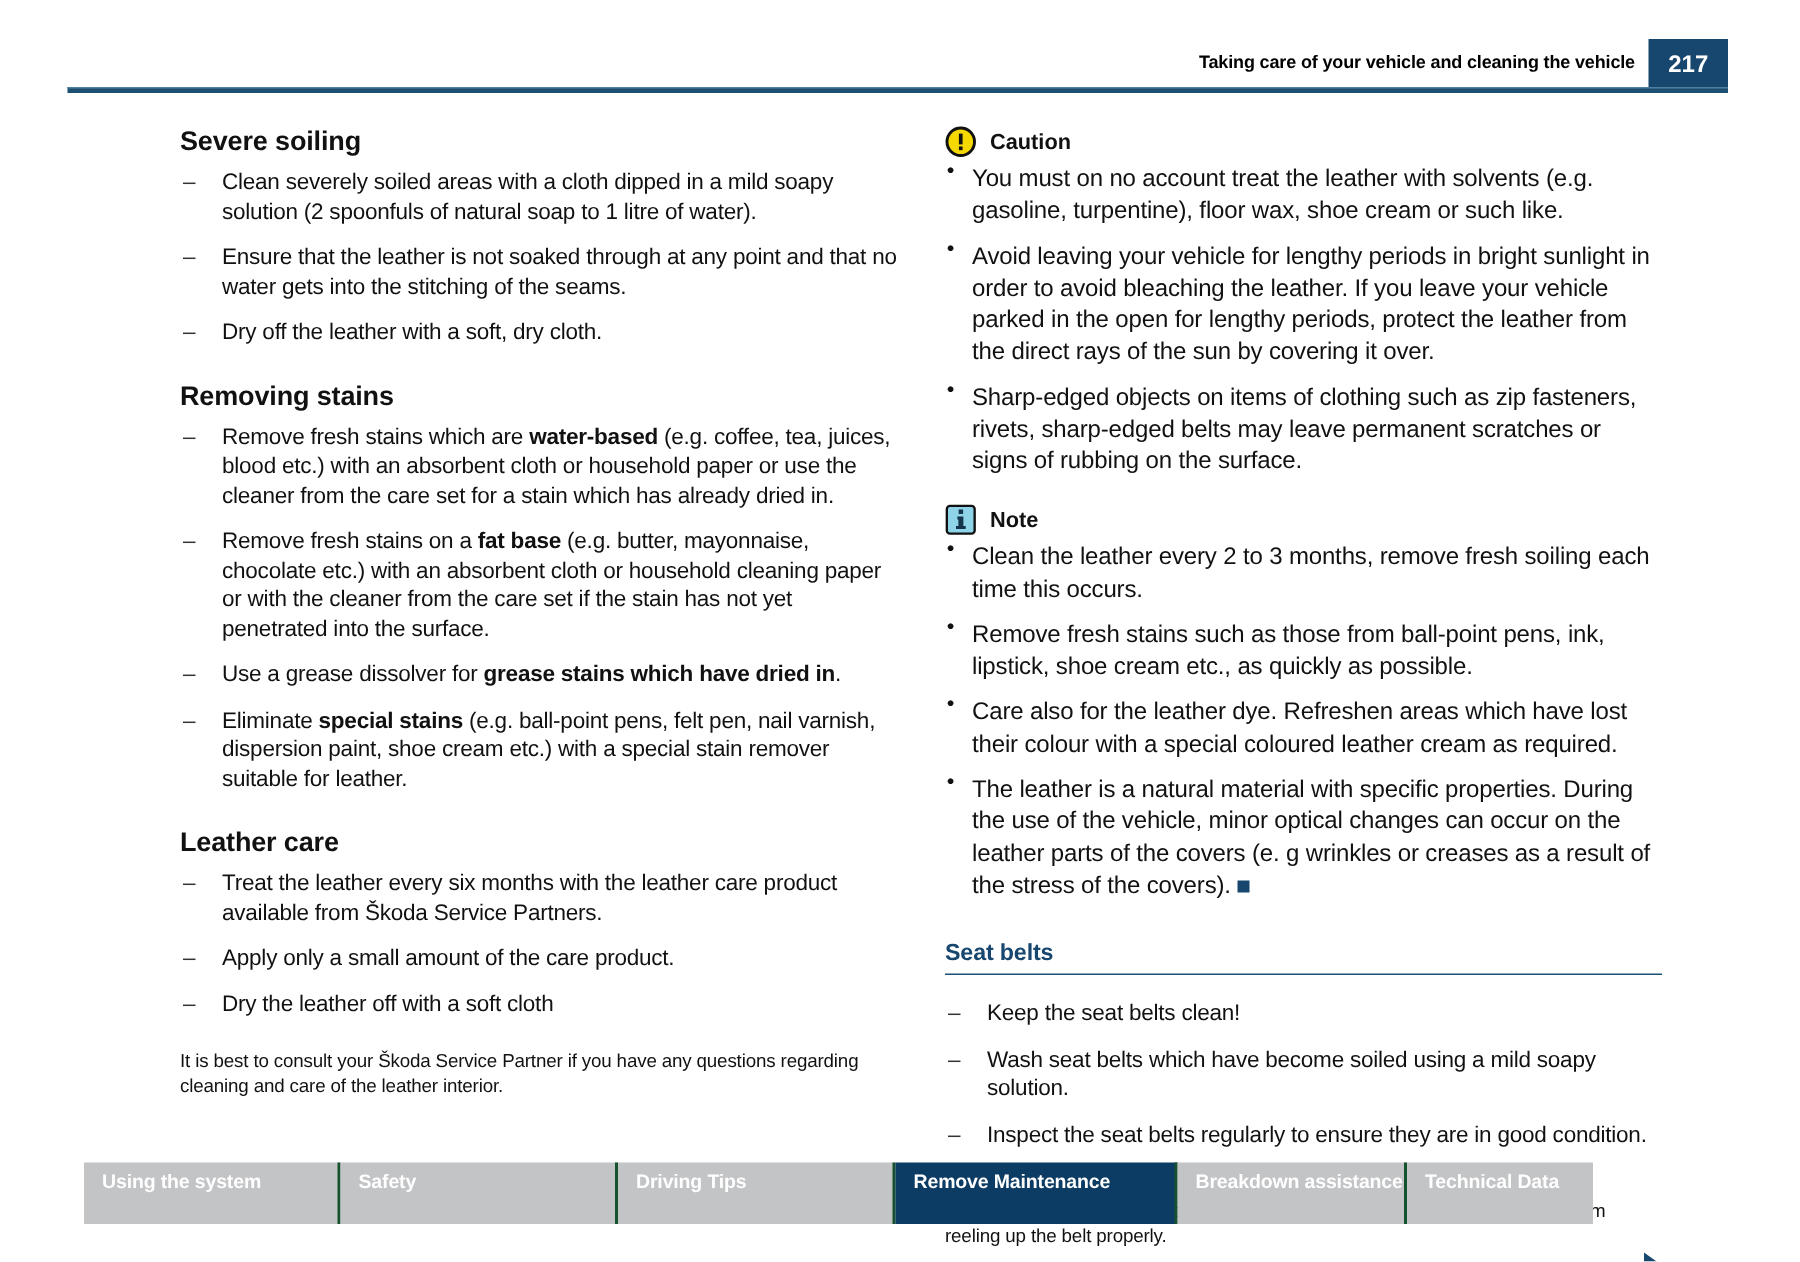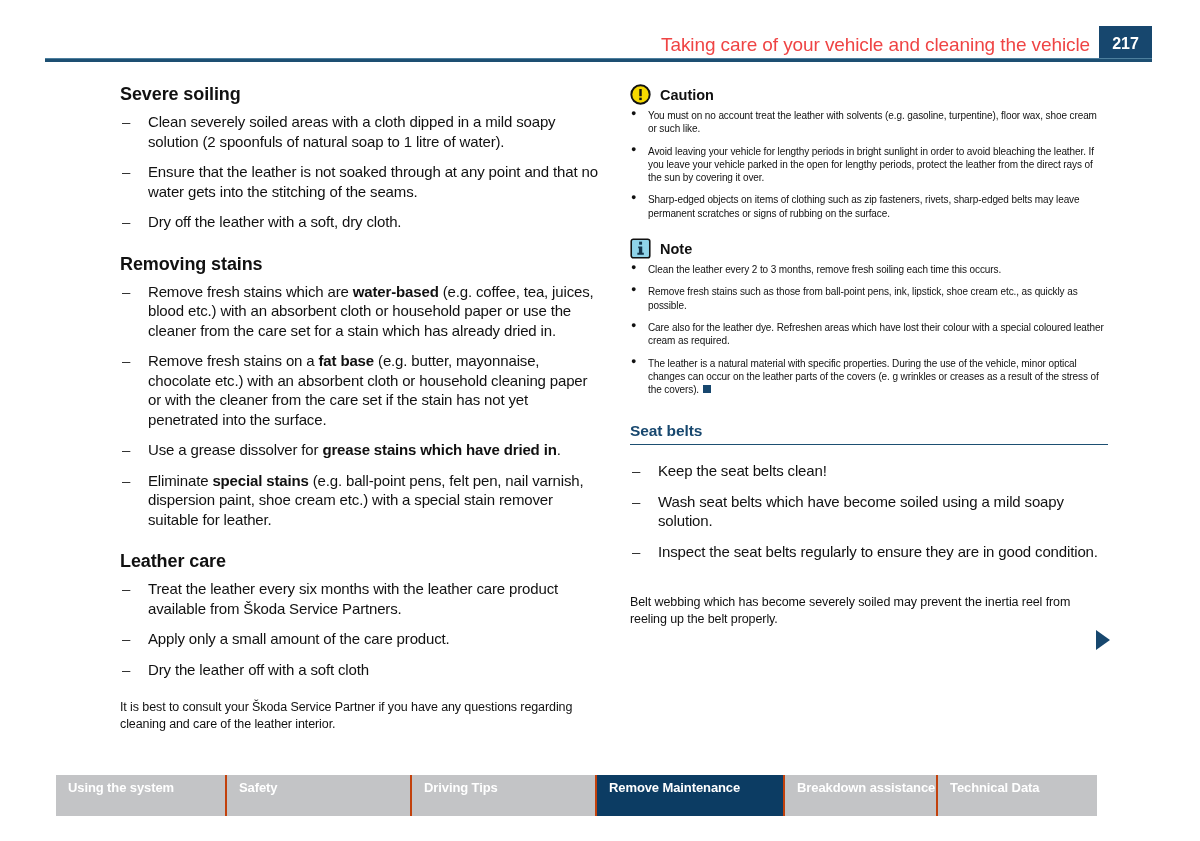--- a/index.html
+++ b/index.html
@@ -33,23 +33,23 @@
     top: 30px;
     width: 1107px;
     height: 3px;
     background: #1d4f72;
     border-top: 1px solid #4d7f9e;
   }
   .header-title {
     position: absolute;
     right: 62px;
     top: 6px;
-    font-size: 19px;
-    font-weight: normal;
-    color: #ef4444;
+    font-size: 12px;
+    font-weight: bold;
+    color: #000000;
     letter-spacing: -0.1px;
     white-space: nowrap;
   }
   .page-number-box {
     position: absolute;
     right: 0;
     top: -2px;
     width: 53px;
     height: 36px;
     background: #17476e;
@@ -141,21 +141,21 @@
   }
 
   ul.bullet-list {
     list-style: none;
     margin: 0;
     padding: 0;
   }
   ul.bullet-list > li {
     position: relative;
     padding-left: 18px;
-    font-size: 10px;
+    font-size: 16px;
     line-height: 1.33;
     margin-bottom: 9px;
     color: #111111;
     letter-spacing: -0.1px;
     text-indent: 0;
   }
   ul.bullet-list > li:before {
     content: "\25CF";
     position: absolute;
     left: 1px;
@@ -225,21 +225,21 @@
     position: relative;
     background: #c3c4c6;
     color: #ffffff;
     font-size: 13px;
     font-weight: bold;
     letter-spacing: -0.1px;
     display: flex;
     align-items: flex-start;
     padding: 5px 0 0 12px;
     box-sizing: border-box;
-    border-right: 2px solid #c2410c;
+    border-right: 2px solid #14532d;
   }
   .tab:last-child { border-right: none; }
   .tab.active {
     background: #0c3c63;
     color: #ffffff;
   }
 </style>
 </head>
 <body>
 
@@ -331,18 +331,18 @@
       </div>
     <div class="tab" style="width: 185px;">
         <span>Driving Tips</span>
       </div>
     <div class="tab active" style="width: 188px;">
         <span>Remove Maintenance</span>
       </div>
     <div class="tab" style="width: 153px;">
         <span>Breakdown assistance</span>
       </div>
-    <div class="tab" style="width: 159px;">
+    <div class="tab" style="width: 124px;">
         <span>Technical Data</span>
       </div>
   </div>
 
 </div>
 
 </body></html>

